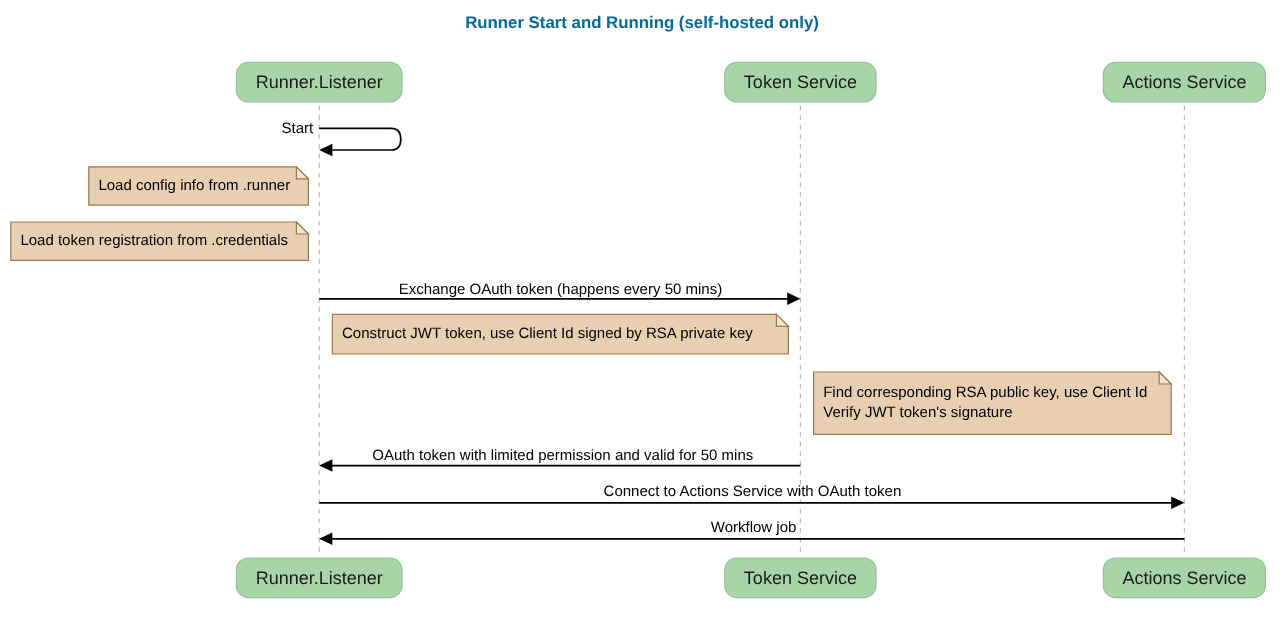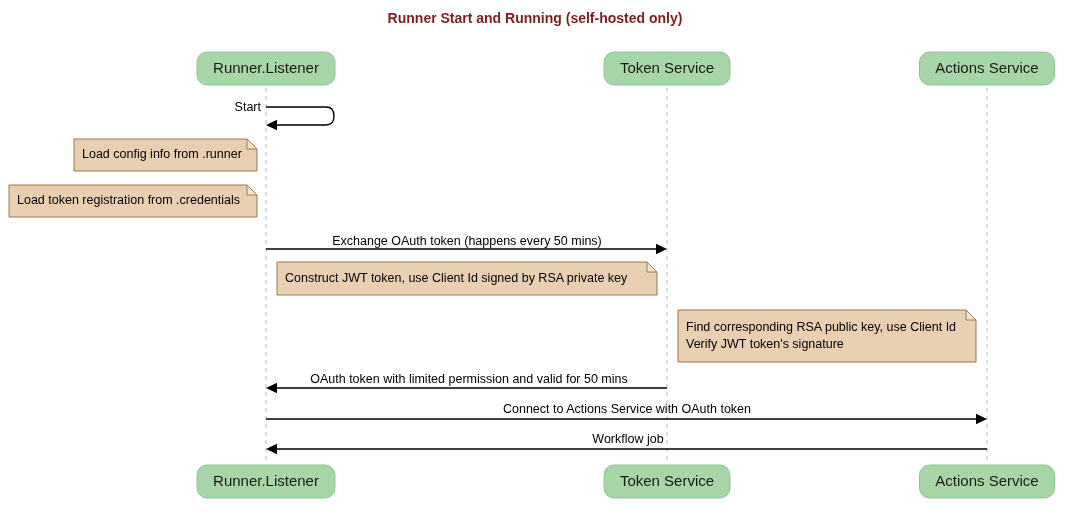--- a/index.html
+++ b/index.html
@@ -20,21 +20,21 @@
     height: 525px;
   }
   .diagram-title {
     position: absolute;
     left: 0;
     top: 10px;
     width: 1070px;
     text-align: center;
     font-size: 14px;
     font-weight: bold;
-    color: #7f1d1d;
+    color: #0369a1;
     font-family: "Liberation Sans", sans-serif;
   }
   svg.seq-canvas {
     position: absolute;
     left: 0;
     top: 0;
     width: 1070px;
     height: 525px;
     display: block;
   }

